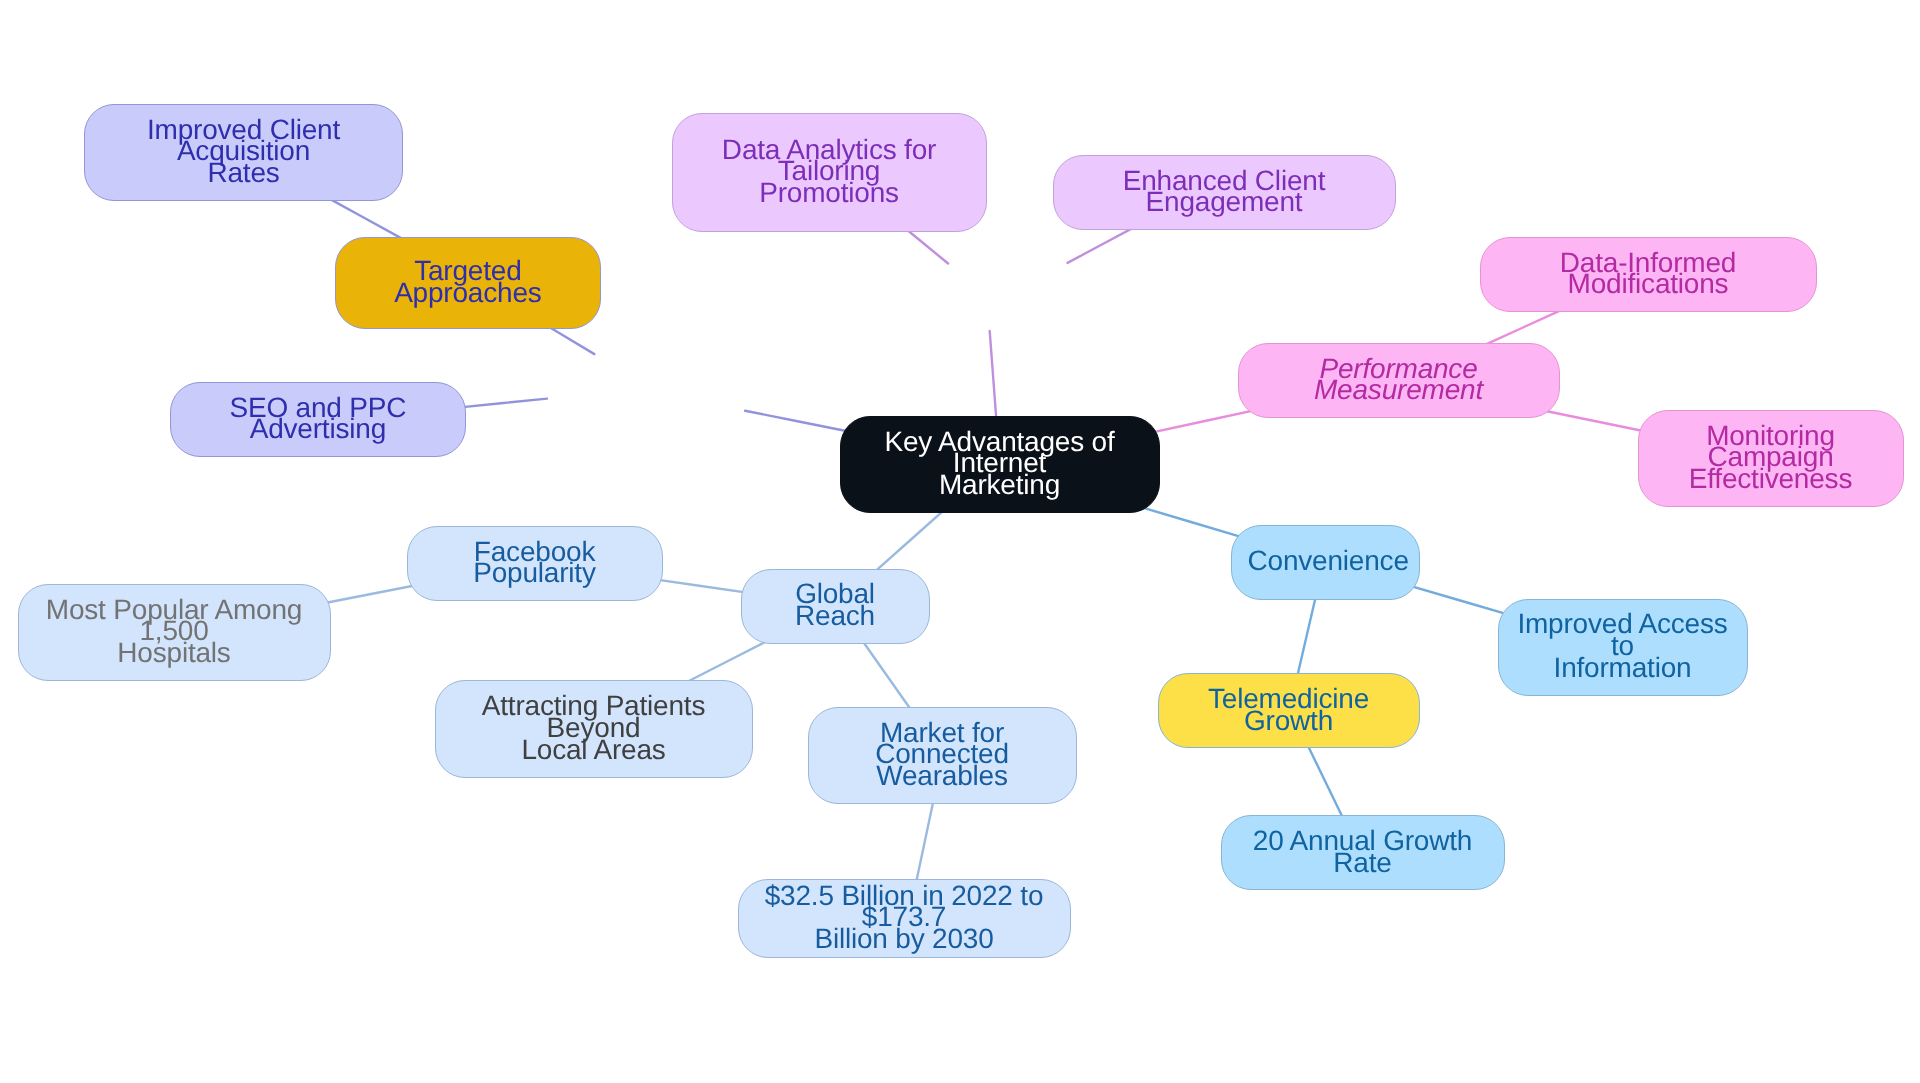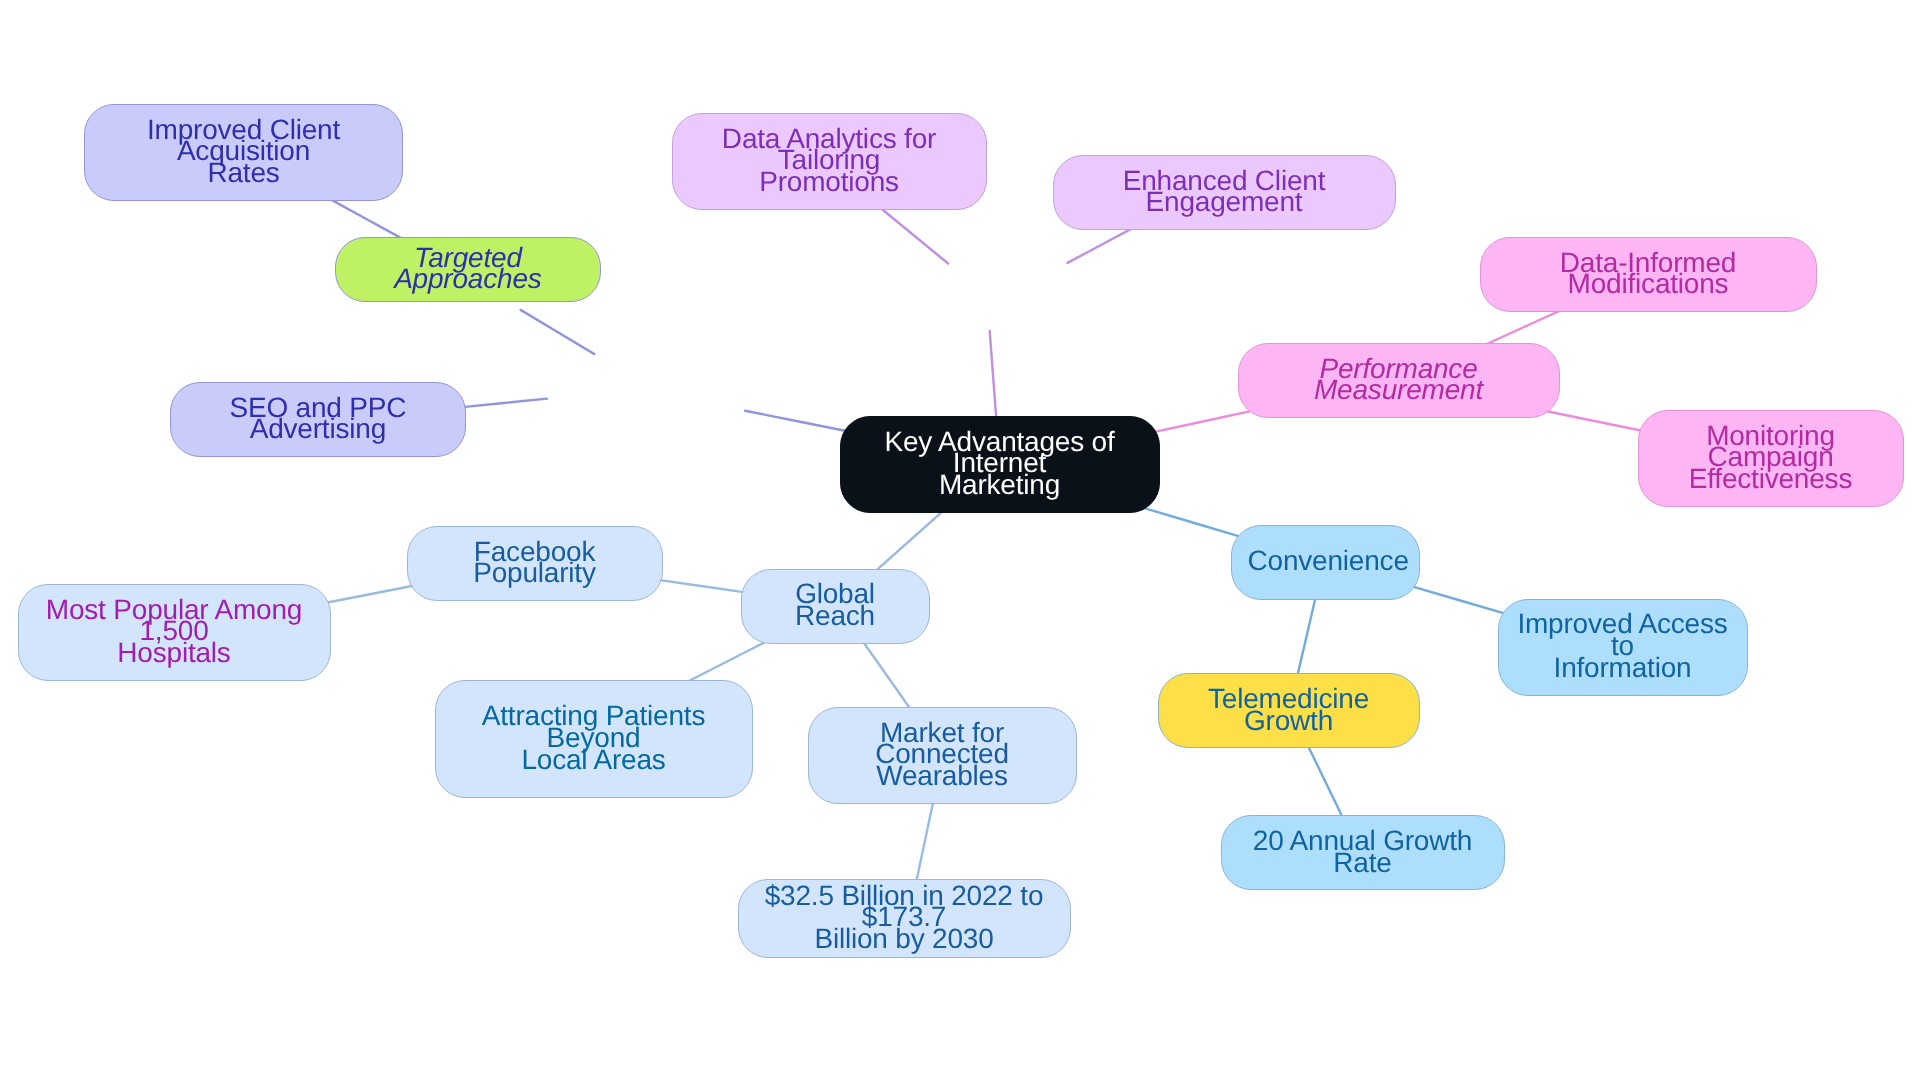--- a/index.html
+++ b/index.html
@@ -48,54 +48,54 @@
     <path class="edge edge-cyan" fill="none" stroke-linecap="round" stroke-width="2.4" d="M1307.3,744.4 C1320.0,770.7 1331.0,793.3 1343.7,819.6" stroke="#74abdd"></path>
   </svg>
   <div class="node node-root" style="left: 839.5px; top: 416.1px; width: 320px; height: 97px; border-radius: 30px; background: rgb(11, 17, 25); border-color: rgb(11, 17, 25); color: rgb(255, 255, 255);">
     <span class="lbl">Key Advantages of Internet
 Marketing</span>
   </div>
   <div class="node node-purple" style="left: 84px; top: 103.9px; width: 319px; height: 97px; border-radius: 30px; background: rgb(201, 203, 250); border-color: rgb(147, 150, 213); color: rgb(47, 47, 174);">
     <span class="lbl">Improved Client Acquisition
 Rates</span>
   </div>
-  <div class="node node-purple" style="left: 334.6px; top: 237px; width: 266.5px; height: 65px; border-radius: 30px; background: #bef264; border-color: rgb(147, 150, 213); color: rgb(47, 47, 174); font-style: italic;">
+  <div class="node node-purple" style="left: 334.6px; top: 237px; width: 266.5px; height: 92px; border-radius: 30px; background: #eab308; border-color: rgb(147, 150, 213); color: rgb(47, 47, 174);">
     <span class="lbl">Targeted Approaches</span>
   </div>
   <div class="node node-purple" style="left: 170.1px; top: 382px; width: 295.5px; height: 75px; border-radius: 30px; background: rgb(201, 203, 250); border-color: rgb(147, 150, 213); color: rgb(47, 47, 174);">
     <span class="lbl">SEO and PPC Advertising</span>
   </div>
-  <div class="node node-violet" style="left: 671.5px; top: 113px; width: 315px; height: 97px; border-radius: 30px; background: rgb(235, 200, 253); border-color: rgb(195, 161, 220); color: rgb(125, 46, 184);">
+  <div class="node node-violet" style="left: 671.5px; top: 113px; width: 315px; height: 119px; border-radius: 30px; background: rgb(235, 200, 253); border-color: rgb(195, 161, 220); color: rgb(125, 46, 184);">
     <span class="lbl">Data Analytics for Tailoring
 Promotions</span>
   </div>
   <div class="node node-violet" style="left: 1052.5px; top: 155px; width: 343px; height: 75px; border-radius: 30px; background: rgb(235, 200, 253); border-color: rgb(195, 161, 220); color: rgb(125, 46, 184);">
     <span class="lbl">Enhanced Client Engagement</span>
   </div>
   <div class="node node-pink" style="left: 1479.5px; top: 237.1px; width: 337px; height: 75px; border-radius: 30px; background: rgb(253, 181, 243); border-color: rgb(226, 149, 212); color: rgb(179, 42, 163);">
     <span class="lbl">Data-Informed Modifications</span>
   </div>
   <div class="node node-pink" style="left: 1237.5px; top: 343.2px; width: 322px; height: 75px; border-radius: 30px; background: rgb(253, 181, 243); border-color: rgb(226, 149, 212); color: rgb(179, 42, 163); font-style: italic;">
     <span class="lbl">Performance Measurement</span>
   </div>
   <div class="node node-pink" style="left: 1637.5px; top: 410.1px; width: 266px; height: 97px; border-radius: 30px; background: rgb(253, 181, 243); border-color: rgb(226, 149, 212); color: rgb(179, 42, 163);">
     <span class="lbl">Monitoring Campaign
 Effectiveness</span>
   </div>
-  <div class="node node-blue" style="left: 17.5px; top: 584px; width: 313px; height: 97px; border-radius: 30px; background: rgb(210, 229, 253); border-color: rgb(155, 182, 216); color: #a21caf;">
+  <div class="node node-blue" style="left: 17.5px; top: 584px; width: 313px; height: 97px; border-radius: 30px; background: rgb(210, 229, 253); border-color: rgb(155, 182, 216); color: #737373;">
     <span class="lbl">Most Popular Among 1,500
 Hospitals</span>
   </div>
   <div class="node node-blue" style="left: 406.5px; top: 526px; width: 256px; height: 75px; border-radius: 30px; background: rgb(210, 229, 253); border-color: rgb(155, 182, 216); color: rgb(23, 92, 158);">
     <span class="lbl">Facebook Popularity</span>
   </div>
   <div class="node node-blue" style="left: 740.5px; top: 568.6px; width: 189px; height: 75px; border-radius: 30px; background: rgb(210, 229, 253); border-color: rgb(155, 182, 216); color: rgb(23, 92, 158);">
     <span class="lbl">Global Reach</span>
   </div>
-  <div class="node node-blue" style="left: 434.5px; top: 680px; width: 318px; height: 118px; border-radius: 30px; background: rgb(210, 229, 253); border-color: rgb(155, 182, 216); color: #0369a1;">
+  <div class="node node-blue" style="left: 434.5px; top: 680px; width: 318px; height: 98px; border-radius: 30px; background: rgb(210, 229, 253); border-color: rgb(155, 182, 216); color: #404040;">
     <span class="lbl">Attracting Patients Beyond
 Local Areas</span>
   </div>
   <div class="node node-blue" style="left: 807.5px; top: 707px; width: 269px; height: 97px; border-radius: 30px; background: rgb(210, 229, 253); border-color: rgb(155, 182, 216); color: rgb(23, 92, 158);">
     <span class="lbl">Market for Connected
 Wearables</span>
   </div>
   <div class="node node-blue" style="left: 737.5px; top: 879.1px; width: 333px; height: 79px; border-radius: 30px; background: rgb(210, 229, 253); border-color: rgb(155, 182, 216); color: rgb(23, 92, 158);">
     <span class="lbl">$32.5 Billion in 2022 to $173.7
 Billion by 2030</span>

